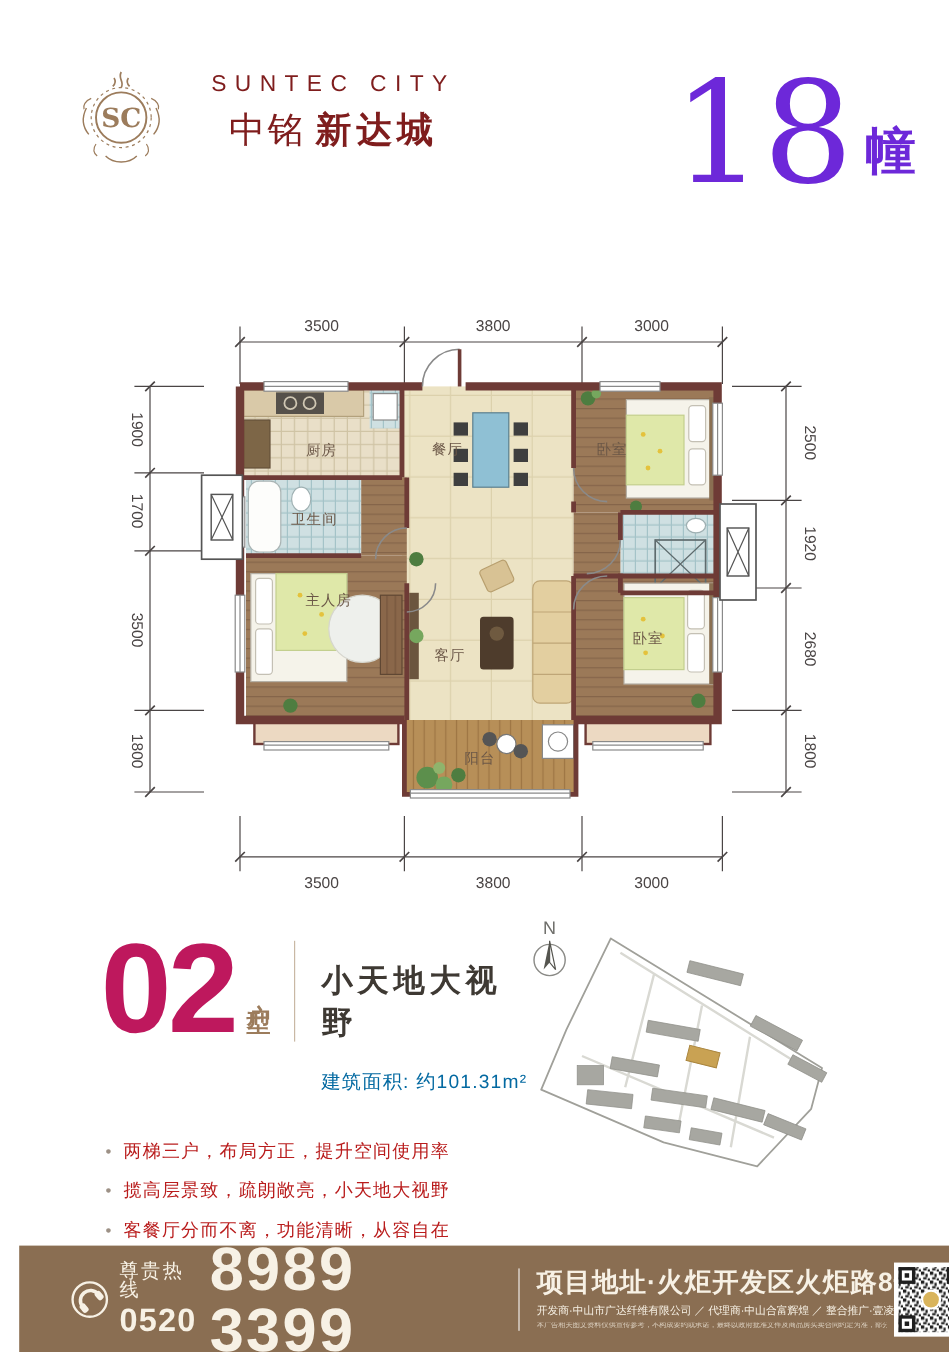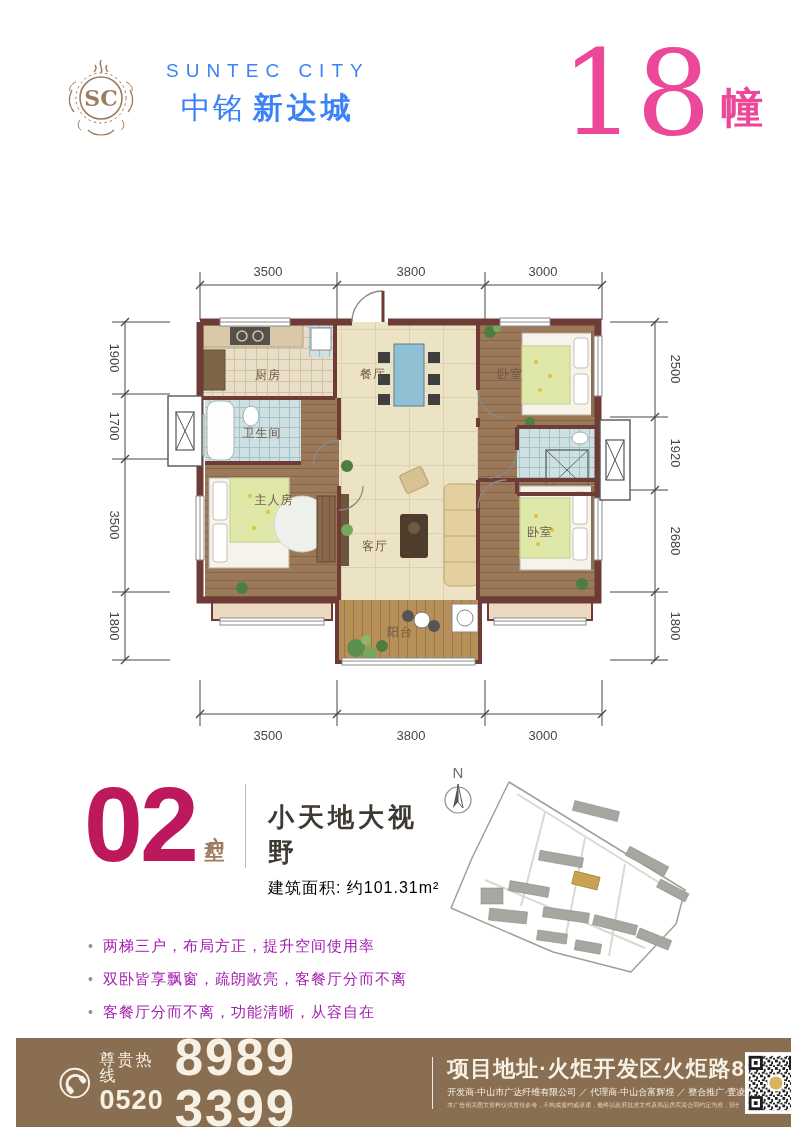--- a/index.html
+++ b/index.html
@@ -1,44 +1,44 @@
 <!DOCTYPE html>
 <html><head>
 <meta charset="utf-8">
 <style>
   html,body{margin:0;padding:0;background:#e8e8e8;}
   .page{position:relative;width:791px;height:1127px;background:#ffffff;overflow:hidden;
         font-family:"Liberation Sans",sans-serif;margin:0 auto;}
   
   .logo-wrap{position:absolute;left:58px;top:48px;display:flex;align-items:center;}
-  .brand-text{margin-left:22px;color:#3b82f6;}
+  .brand-text{margin-left:32px;color:#7f1d1d;}
   .brand-en{font-size:19px;letter-spacing:7px;font-weight:400;}
   .brand-cn{margin-top:6px;font-size:30px;letter-spacing:2px;text-align:center;}
   .brand-cn .b1{font-weight:400;margin-right:8px;}
   .brand-cn .b2{font-weight:700;letter-spacing:4px;}
-  .bldg{position:absolute;right:28px;top:34px;color:#ec4899;white-space:nowrap;}
+  .bldg{position:absolute;right:28px;top:52px;color:#6d28d9;white-space:nowrap;}
   .bldg .num{font-family:"DejaVu Serif",serif;font-size:118px;line-height:1;}
   .bldg .unit{font-size:42px;font-weight:600;margin-left:10px;position:relative;top:-12px;}
   
   .plan{position:absolute;left:70px;top:228px;}
   .plan text{font-family:"Liberation Sans",sans-serif;}
   .dimtxt{font-size:13px;fill:#4a4545;}
   .roomtxt{font-size:12px;fill:#6b5747;letter-spacing:1px;}
   
   .unit-block{position:absolute;left:84px;top:778px;width:360px;}
   .unit-row{display:flex;align-items:flex-start;}
   .unit-num{font-size:106px;line-height:.88;font-weight:700;color:#be185d;letter-spacing:-3px;}
   .unit-suffix{writing-mode:vertical-rl;font-size:20px;color:#9c7c5c;letter-spacing:6px;
                margin:42px 10px 0 6px;font-weight:600;}
   .unit-div{width:1px;height:84px;background:#c9b8a4;margin:6px 14px 0 6px;}
   .unit-col{margin-top:22px;margin-left:8px;}
   .unit-layout{font-size:26px;font-weight:700;color:#3e3933;letter-spacing:4px;}
-  .unit-area{font-size:16px;color:#000000;margin-top:8px;letter-spacing:1px;}
+  .unit-area{font-size:16px;color:#0369a1;margin-top:22px;letter-spacing:1px;}
   .features{list-style:none;margin:30px 0 0 4px;padding:0;}
-  .features li{font-size:15px;color:#a21caf;line-height:2.2;letter-spacing:1px;}
+  .features li{font-size:15px;color:#b91c1c;line-height:2.2;letter-spacing:1px;}
   .features li::before{content:"•";color:#9d9186;margin-right:9px;font-size:14px;}
   
   .siteplan{position:absolute;left:425px;top:760px;}
   .siteplan text{font-family:"Liberation Sans",sans-serif;}
   
   .footer{position:absolute;left:16px;bottom:0;width:791px;height:89px;background:#8a6e52;
           color:#f7f1e5;display:flex;align-items:center;}
   .hotline{display:flex;align-items:center;margin-left:42px;}
   .hot-stack{margin-left:8px;line-height:1;}
   .hot-label{font-size:16px;letter-spacing:2px;}
@@ -340,21 +340,21 @@
       <span class="unit-num">02</span>
       <span class="unit-suffix">户型</span>
       <span class="unit-div"></span>
       <span class="unit-col">
         <div class="unit-layout">小天地大视野</div>
         <div class="unit-area">建筑面积: 约101.31m²</div>
       </span>
     </div>
     <ul class="features">
       <li>两梯三户，布局方正，提升空间使用率</li>
-      <li>双卧皆享飘窗，疏朗敞亮，客餐厅分而不离</li>
+      <li>揽高层景致，疏朗敞亮，小天地大视野</li>
       <li>客餐厅分而不离，功能清晰，从容自在</li>
     </ul>
   </div>
 
   <svg class="siteplan" width="330" height="258" viewBox="0 0 330 258">
     <g>
       <text x="33" y="18" text-anchor="middle" font-size="15" fill="#6f6f6b">N</text>
       <circle cx="33" cy="40" r="13" fill="none" stroke="#8b8b87" stroke-width="1.2"></circle>
       <polygon points="33,24 28,48 33,42" fill="#55554f"></polygon>
       <polygon points="33,24 38,48 33,42" fill="none" stroke="#55554f" stroke-width="1"></polygon>

